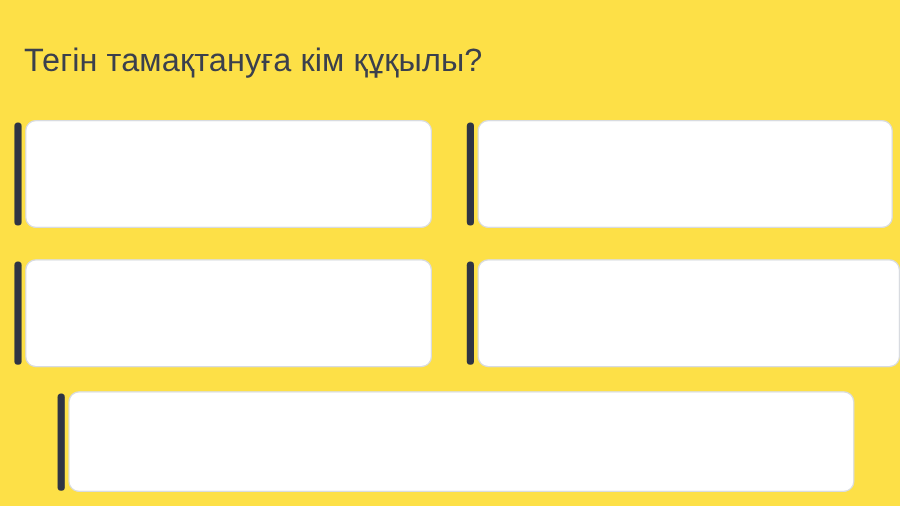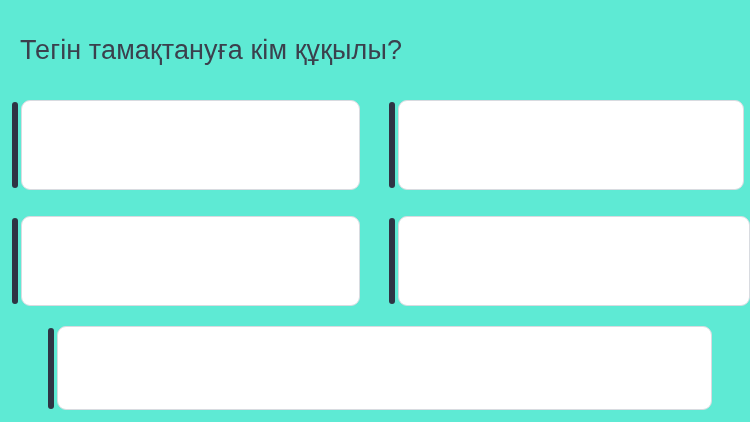--- a/index.html
+++ b/index.html
@@ -13,21 +13,21 @@
     background: #ffffff;
     font-family: "Liberation Sans", "DejaVu Sans", sans-serif;
     overflow: hidden;
     position: relative;
   }
 
   #slide {
     position: relative;
     width: 750px;
     height: 422px;
-    background: #5eead4;
+    background: #fde047;
     overflow: hidden;
   }
 
   
   #slide-title {
     position: absolute;
     left: 20px;
     top: 33px;
     font-size: 27px;
     line-height: 34px;

